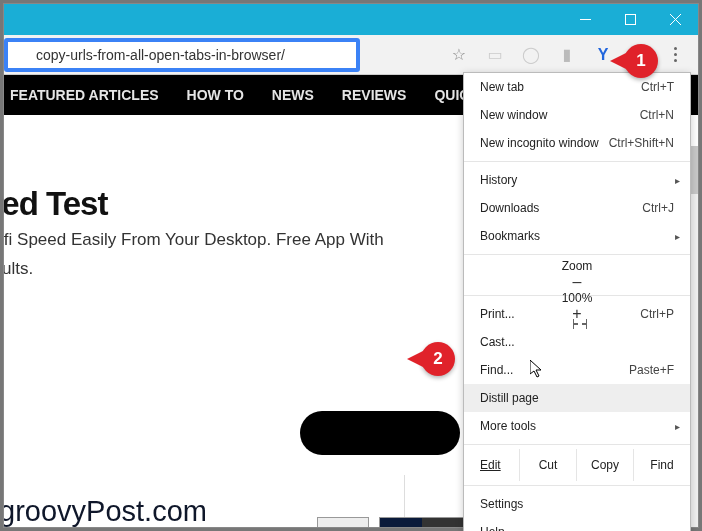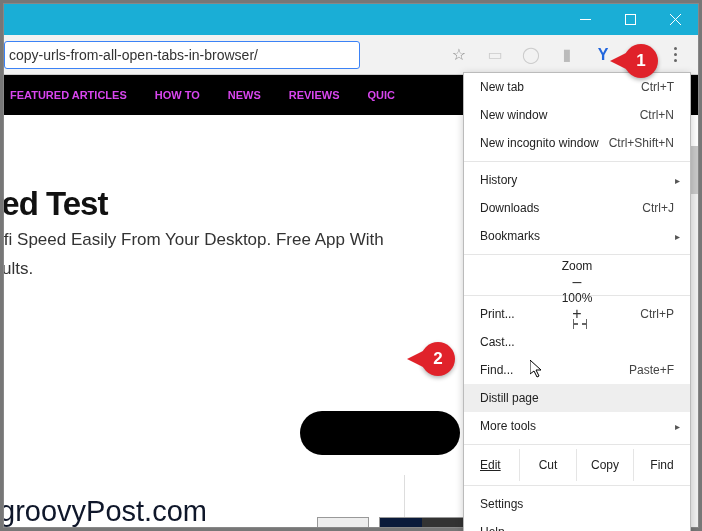--- a/index.html
+++ b/index.html
@@ -1,27 +1,27 @@
 <!DOCTYPE html>
 <html><head>
 <meta charset="utf-8">
 <style>
 * { margin: 0; padding: 0; box-sizing: border-box; font-family: "Segoe UI", Arial, sans-serif; }
 body { width: 702px; height: 531px; background: #777; overflow: hidden; position: relative; }
 .window { position: absolute; top: 4px; left: 4px; width: 694px; height: 523px; background: #fff; box-shadow: 0 0 0 1px #888; }
 .titlebar { height: 31px; background: #1aaed6; display: flex; justify-content: flex-end; align-items: center; }
 .win-btn { width: 45px; height: 31px; display: flex; align-items: center; justify-content: center; color: #fff; font-size: 13px; }
 .toolbar { height: 40px; background: #f2f2f2; border-bottom: 1px solid #ccc; display: flex; align-items: center; }
-.url-box { margin-left: 0; padding: 5px 4px; font-size: 14px; color: #333; background: #fff; border: 1px solid #3b82f6; border-radius: 3px; flex: 0 0 auto; width: 356px; overflow: hidden; white-space: nowrap; }
+.url-box { margin-left: 0; padding: 5px 28px; font-size: 14px; color: #333; background: #fff; border: 4px solid #3b82f6; border-radius: 3px; flex: 0 0 auto; width: 356px; overflow: hidden; white-space: nowrap; }
 .toolbar-icons { margin-left: auto; display: flex; align-items: center; gap: 18px; padding-right: 14px; }
 .tb-icon { width: 18px; height: 18px; display: flex; align-items: center; justify-content: center; color: #888; }
 .menu-btn { width: 18px; height: 18px; display: flex; flex-direction: column; justify-content: center; align-items: center; gap: 3px; }
 .dot { width: 3px; height: 3px; border-radius: 50%; background: #666; }
 .content { position: relative; height: calc(100% - 71px); background: #fff; overflow: hidden; }
-.navbar { height: 40px; background: #000; display: flex; align-items: center; color: #d946ef; font-size: 11px; font-weight: bold; gap: 28px; padding-left: 6px; }
+.navbar { height: 40px; background: #000; display: flex; align-items: center; color: #e5e5e5; font-size: 14px; font-weight: bold; gap: 28px; padding-left: 6px; }
 .page-body { padding: 70px 0 0 0; }
 .headline { font-size: 33px; font-weight: bold; color: #111; margin-left: -20px; letter-spacing: -1px; }
 .sub { font-size: 17px; color: #333; margin-top: 6px; margin-left: -20px; line-height: 1.35; }
 .pill { position: absolute; top: 336px; left: 296px; width: 160px; height: 44px; background: #000; border-radius: 22px; }
 .footer-logo { position: absolute; top: 420px; left: -5px; font-family: Georgia, serif; font-size: 29px; color: #0f172a; font-style: italic; }
 .footer-logo .g { font-style: normal; font-weight: normal; }
 .thumb-row { position: absolute; top: 442px; left: 313px; display: flex; gap: 10px; }
 .thumb { width: 52px; height: 52px; border: 1px solid #999; background: #eee; }
 .thumb2 { width: 86px; height: 52px; border: 1px solid #999; background: linear-gradient(90deg, #0a1a3a 50%, #333 50%); }
 .divider-v { position: absolute; top: 400px; left: 400px; width: 1px; height: 110px; background: #ddd; }

